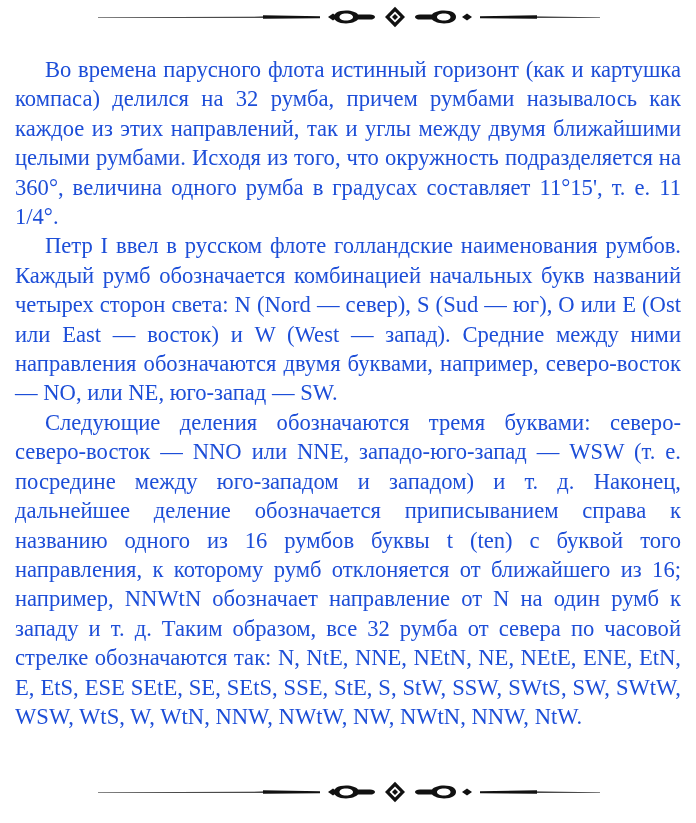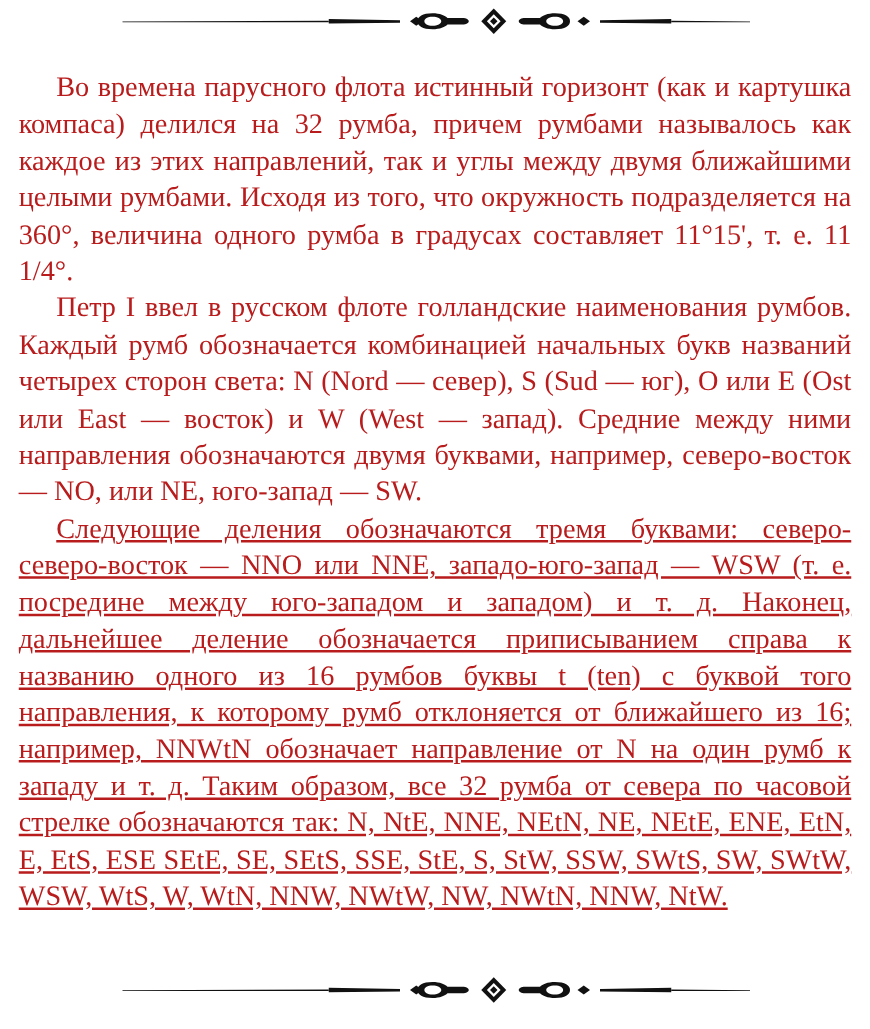--- a/index.html
+++ b/index.html
@@ -8,21 +8,21 @@
     padding: 0;
     background: #ffffff;
   }
   .page {
     position: relative;
     width: 696px;
     height: 823px;
     background: #ffffff;
     overflow: hidden;
     font-family: "Liberation Serif", "DejaVu Serif", serif;
-    color: #b91c1c;
+    color: #1d4ed8;
   }
 
   
   .ornament {
     display: flex;
     align-items: center;
     justify-content: center;
     height: 28px;
   }
   .ornament-top { margin-top: 3px; }
@@ -42,21 +42,21 @@
     text-justify: inter-word;
     -webkit-hyphens: none;
     hyphens: none;
   }
   .body-text p {
     margin: 0;
     text-indent: 30px;
     text-align: justify;
   }
   
-  .body-text p:last-child { text-align: justify; text-decoration: underline; }
+  .body-text p:last-child { text-align: justify; }
 
   
   .para {
     word-spacing: 0px;
   }
 </style>
 </head>
 <body>
 
 <div class="page">

